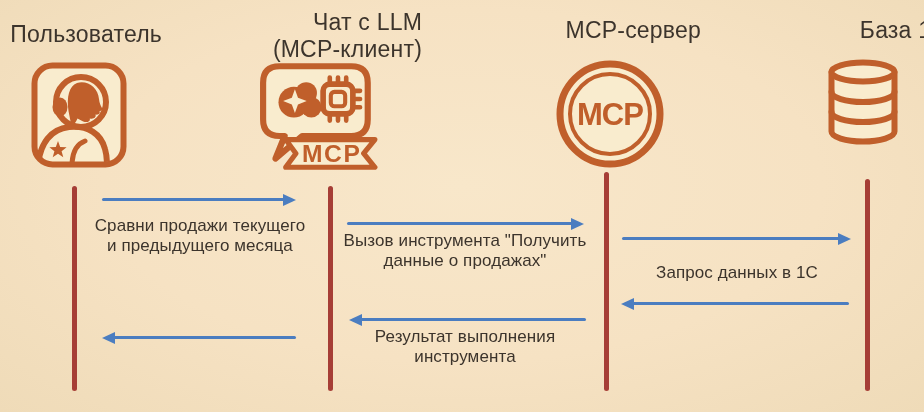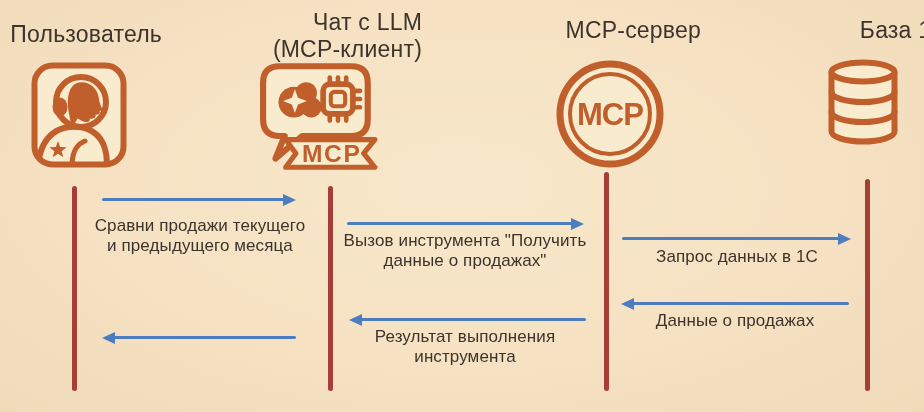--- a/index.html
+++ b/index.html
@@ -127,27 +127,26 @@
     <div class="shaft"></div>
     <div class="head"></div>
   </div>
   <div class="msg-label" style="left:342px;top:231px;width:246px;">Вызов инструмента "Получить
 данные о продажах"</div>
 
   <div class="arrow right" style="left:622px;top:232px;width:229px;">
     <div class="shaft"></div>
     <div class="head"></div>
   </div>
-  <div class="msg-label" style="left:626px;top:247px;width:222px;">Запрос данных в 1С</div>
+  <div class="msg-label" style="left:626px;top:263px;width:222px;">Запрос данных в 1С</div>
 
   <div class="arrow left" style="left:621px;top:297px;width:228px;">
     <div class="shaft"></div>
     <div class="head"></div>
   </div>
-  <div class="msg-label" style="left:624px;top:311px;width:222px;">Данные о продажах</div>
 
   <div class="arrow left" style="left:349px;top:313px;width:237px;">
     <div class="shaft"></div>
     <div class="head"></div>
   </div>
   <div class="msg-label" style="left:342px;top:327px;width:246px;">Результат выполнения
 инструмента</div>
 
   <div class="arrow left" style="left:102px;top:331px;width:194px;">
     <div class="shaft"></div>

